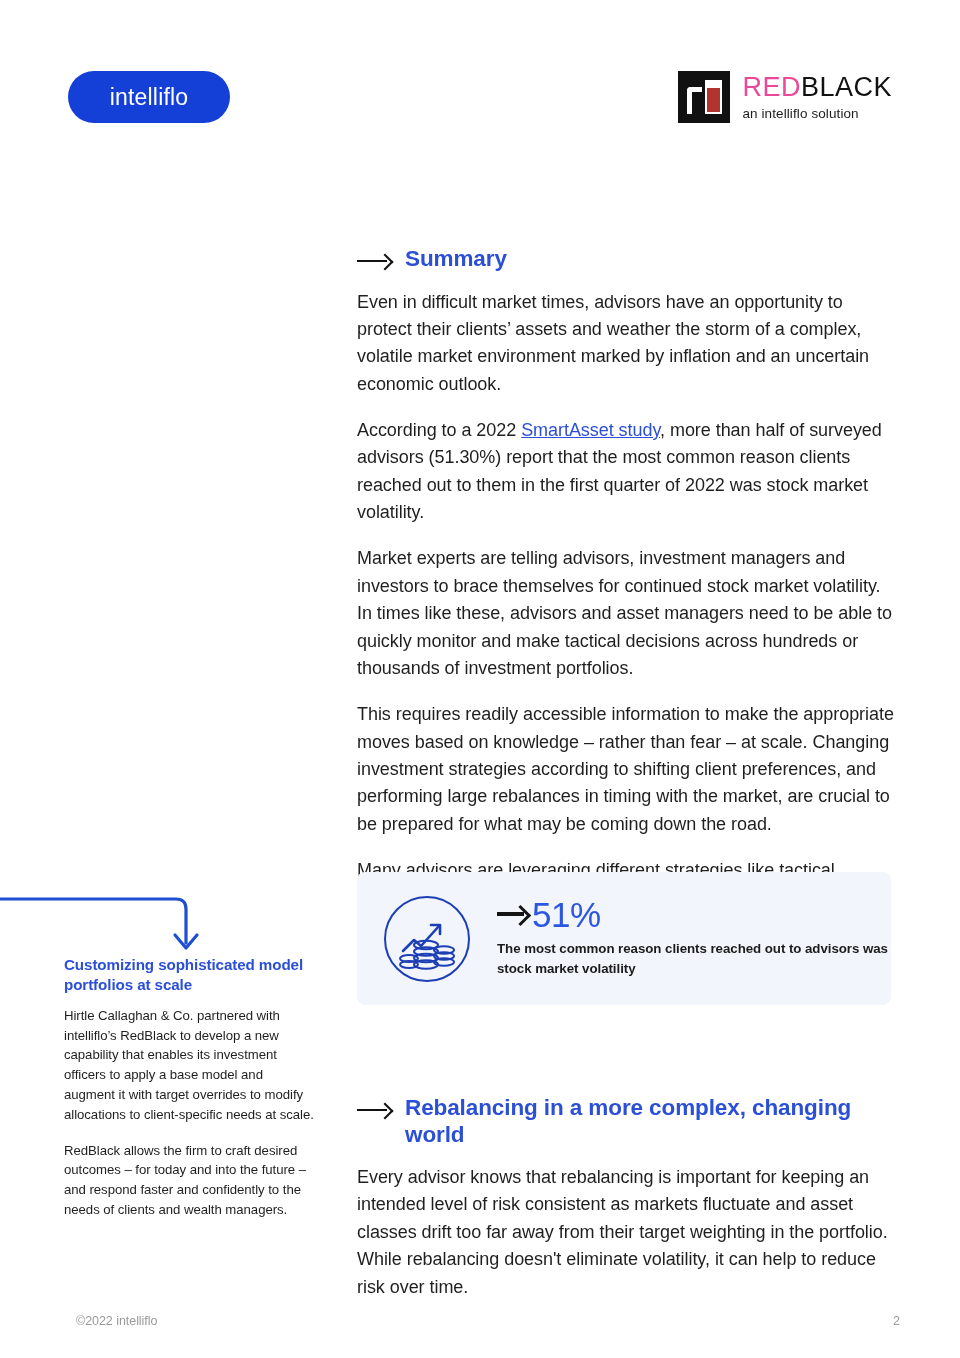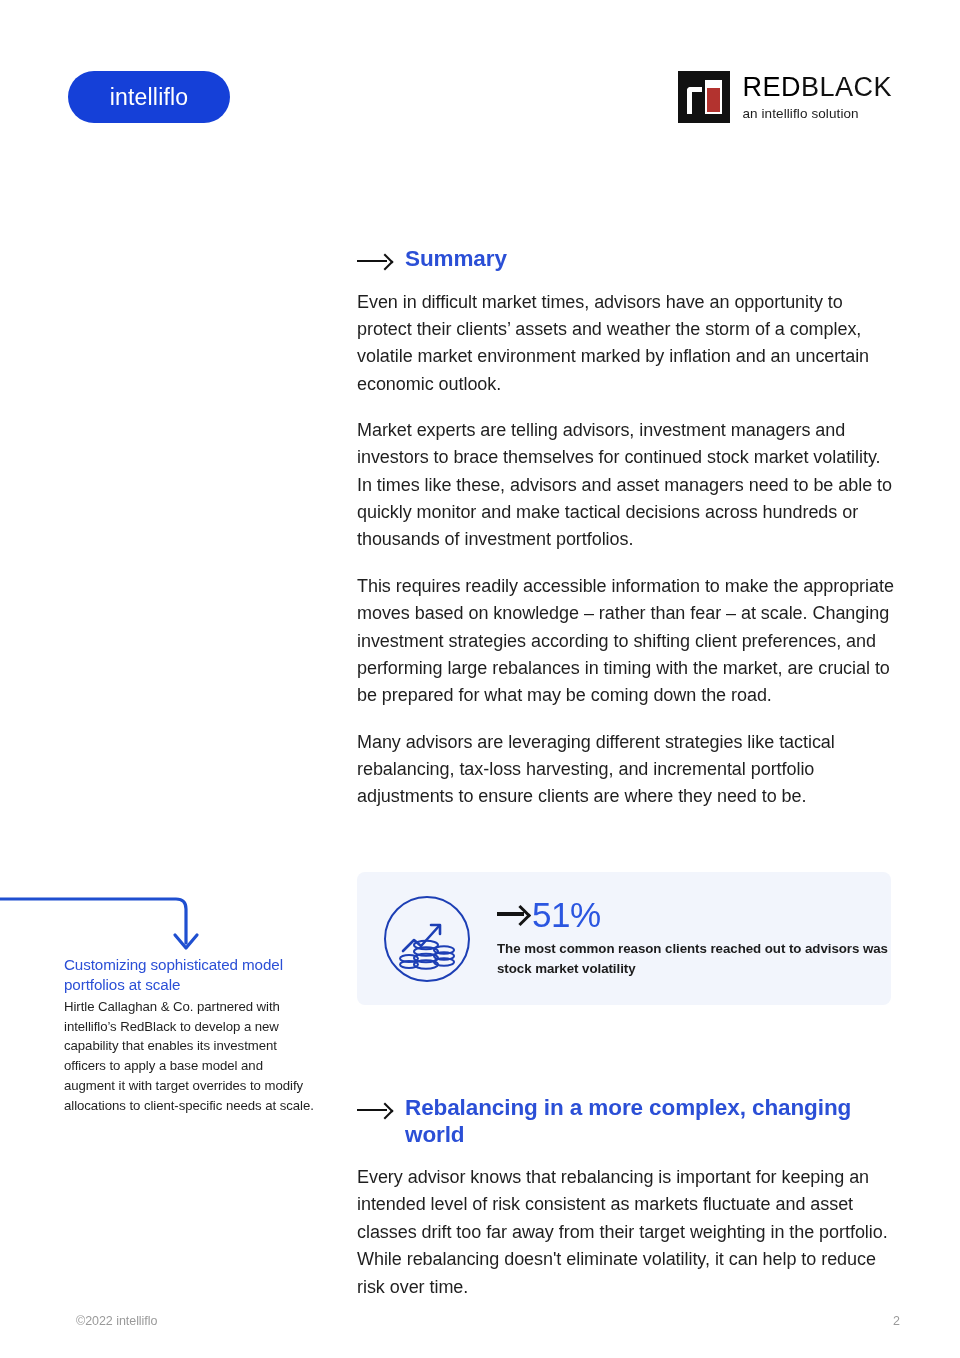--- a/index.html
+++ b/index.html
@@ -84,21 +84,21 @@
   .rb-mark .rb-b-inner {
     position: absolute;
     left: 29px;
     top: 17px;
     width: 13px;
     height: 24px;
     background: #b3332f;
   }
   .rb-text { display: flex; flex-direction: column; line-height: 1; }
   .rb-title { font-size: 27px; letter-spacing: 0.5px; font-weight: 400; }
-  .rb-title .red { color: #000000; }
+  .rb-title .red { color: #ec4899; }
   .rb-title .black { color: #111111; }
   .rb-sub {
     font-size: 13.5px;
     color: #1c1c1c;
     margin-top: 6px;
     letter-spacing: 0.1px;
   }
 
   
   .main-col {
@@ -234,23 +234,23 @@
   }
   .sidebar-body {
     position: absolute;
     left: 64px;
     top: 60px;
     width: 250px;
   }
   .sidebar-title {
     color: #2b4fd6;
     font-size: 15.2px;
-    font-weight: normal;
+    font-weight: bold;
     line-height: 1.34;
-    margin-bottom: 1px;
+    margin-bottom: 10px;
     letter-spacing: -0.1px;
   }
   .sidebar-p {
     font-size: 13.2px;
     line-height: 1.5;
     color: #1f1f1f;
     margin-bottom: 16px;
     letter-spacing: -0.05px;
   }
   .sidebar-p:last-child { margin-bottom: 0; }
@@ -309,20 +309,21 @@
 
   <div class="main-col">
 
     <div class="section-head">
       <span class="arrow-glyph"></span>
       <h2 class="section-title">Summary</h2>
     </div>
 
     <p class="body-p">Even in difficult market times, advisors have an opportunity to protect their clients’ assets and weather the storm of a complex, volatile market environment marked by inflation and an uncertain economic outlook.</p>
 
+    <p class="body-p"><span>According to a 2022 </span><a class="inline-link" href="#">SmartAsset study</a><span>, more than half of surveyed advisors (51.30%) report that the most common reason clients reached out to them in the first quarter of 2022 was stock market volatility.</span></p>
 
     <p class="body-p">Market experts are telling advisors, investment managers and investors to brace themselves for continued stock market volatility. In times like these, advisors and asset managers need to be able to quickly monitor and make tactical decisions across hundreds or thousands of investment portfolios.</p>
 
     <p class="body-p">This requires readily accessible information to make the appropriate moves based on knowledge – rather than fear – at scale. Changing investment strategies according to shifting client preferences, and performing large rebalances in timing with the market, are crucial to be prepared for what may be coming down the road.</p>
 
     <p class="body-p">Many advisors are leveraging different strategies like tactical rebalancing, tax-loss harvesting, and incremental portfolio adjustments to ensure clients are where they need to be.</p>
 
   </div>
 
   <div class="stat-box">
@@ -362,20 +363,21 @@
   <div class="sidebar">
 
     <svg class="elbow-arrow" viewBox="0 0 200 62">
       <path d="M 0 4 L 176 4 Q 186 4 186 14 L 186 48" fill="none" stroke="#1f4fd0" stroke-width="3.2" stroke-linecap="square"></path>
       <polyline points="175,40 186,53 197,40" fill="none" stroke="#1f4fd0" stroke-width="3.2" stroke-linecap="round" stroke-linejoin="round"></polyline>
     </svg>
 
     <div class="sidebar-body">
       <h3 class="sidebar-title">Customizing sophisticated model portfolios at scale</h3>
       <p class="sidebar-p">Hirtle Callaghan &amp; Co. partnered with intelliflo’s RedBlack to develop a new capability that enables its investment officers to apply a base model and augment it with target overrides to modify allocations to client-specific needs at scale.</p>
+      <p class="sidebar-p">RedBlack allows the firm to craft desired outcomes – for today and into the future – and respond faster and confidently to the needs of clients and wealth managers.</p>
     </div>
 
   </div>
 
   <div class="section-two">
 
     <div class="section-head">
       <span class="arrow-glyph"></span>
       <h2 class="section-title">Rebalancing in a more complex, changing world</h2>
     </div>

